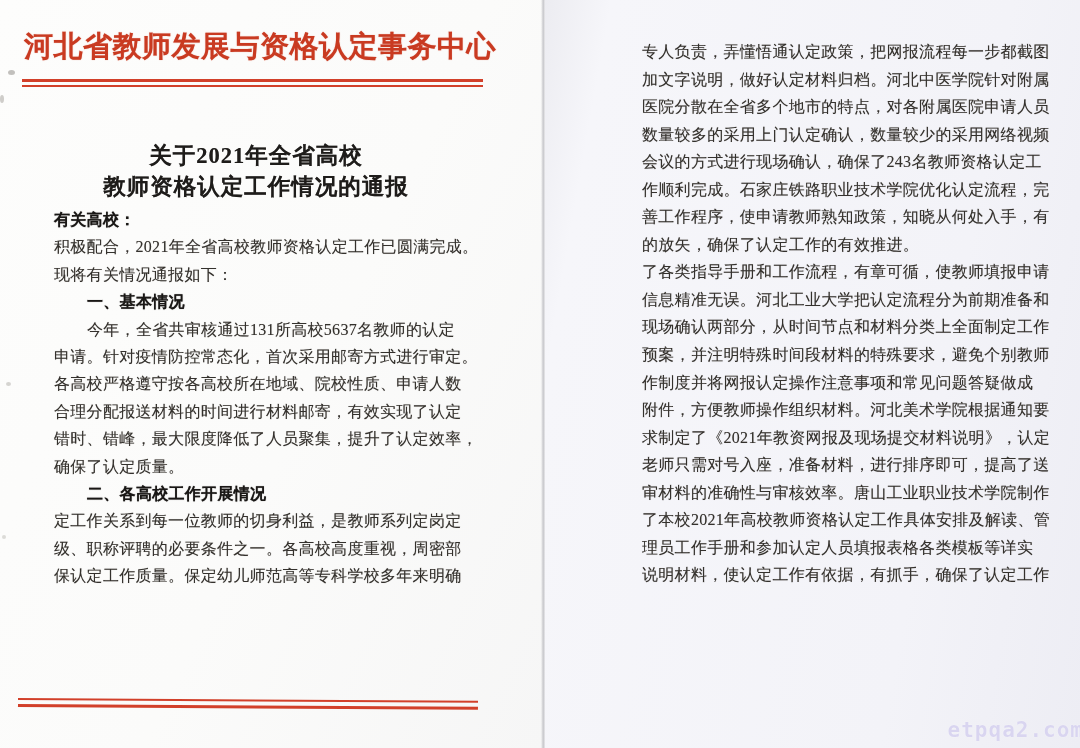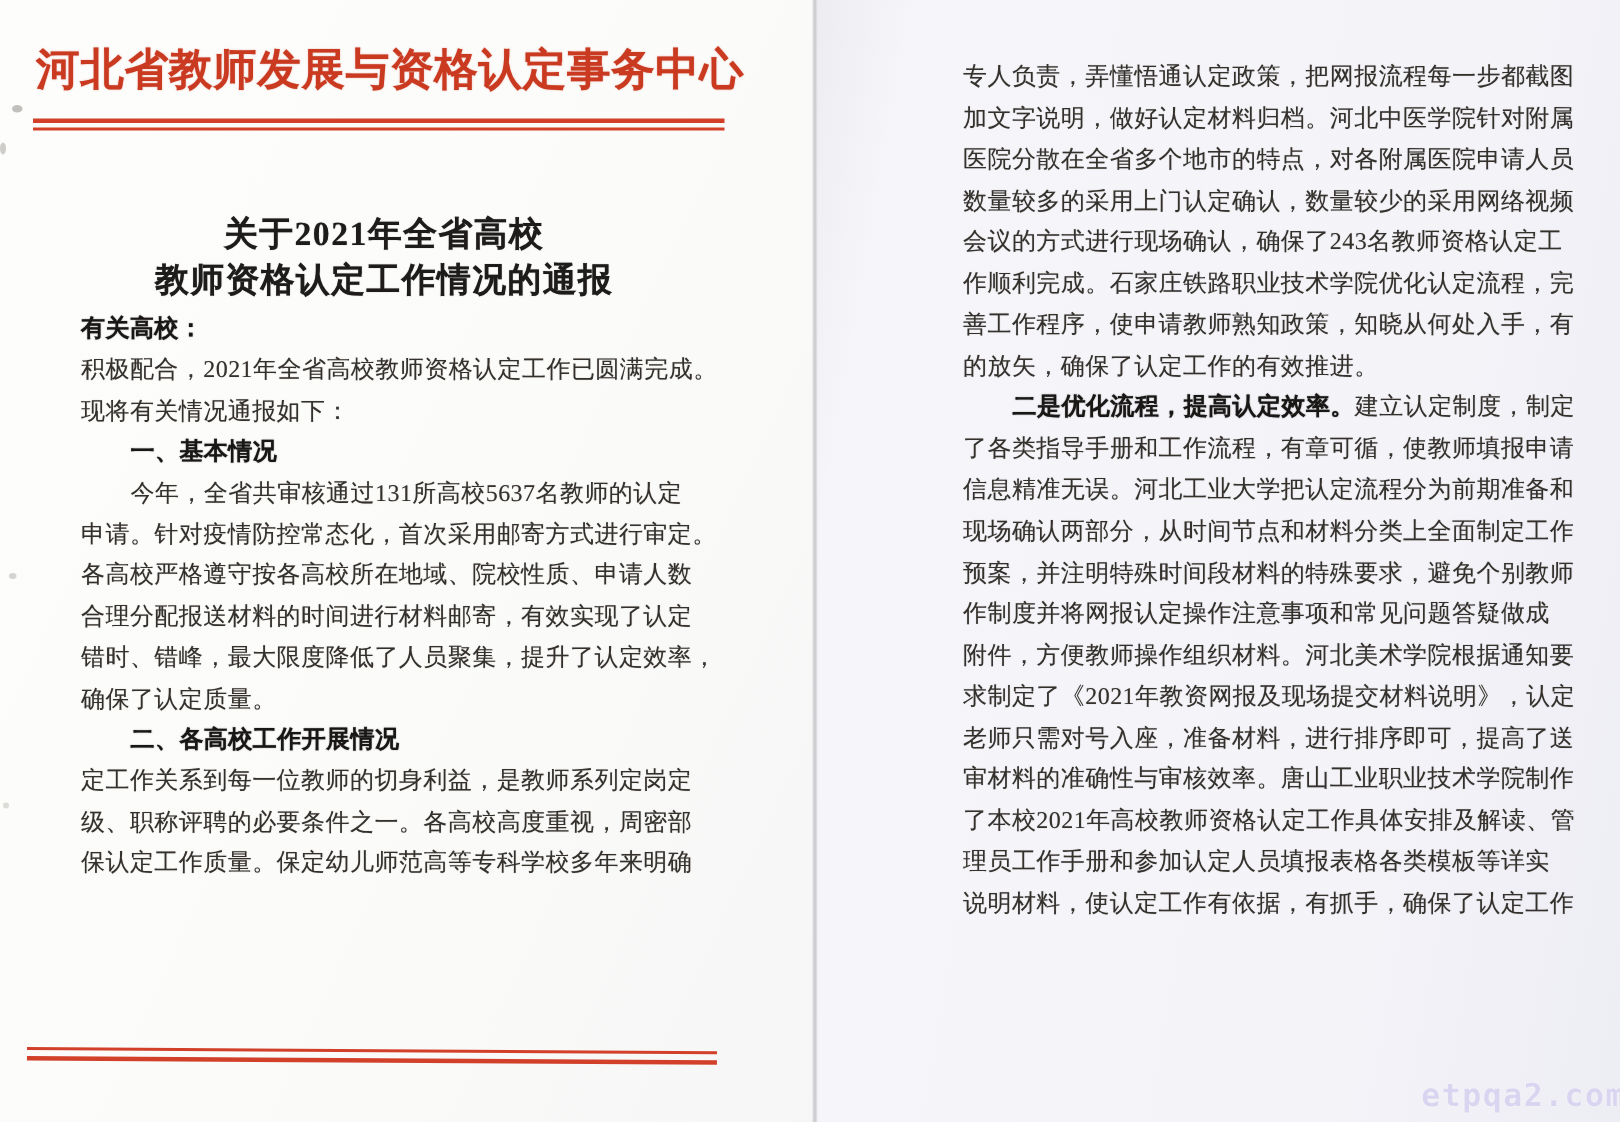--- a/index.html
+++ b/index.html
@@ -137,21 +137,20 @@
   <div class="page-right">
     <div class="body-block body-right">
         <div class="tline"><span class="seg">专人负责，弄懂悟通认定政策，把网报流程每一步都截图</span></div>
         <div class="tline"><span class="seg">加文字说明，做好认定材料归档。河北中医学院针对附属</span></div>
         <div class="tline"><span class="seg">医院分散在全省多个地市的特点，对各附属医院申请人员</span></div>
         <div class="tline"><span class="seg">数量较多的采用上门认定确认，数量较少的采用网络视频</span></div>
         <div class="tline"><span class="seg">会议的方式进行现场确认，确保了243名教师资格认定工</span></div>
         <div class="tline"><span class="seg">作顺利完成。石家庄铁路职业技术学院优化认定流程，完</span></div>
         <div class="tline"><span class="seg">善工作程序，使申请教师熟知政策，知晓从何处入手，有</span></div>
         <div class="tline"><span class="seg">的放矢，确保了认定工作的有效推进。</span></div>
-        <div class="tline ind2"><span class="seg bold">二是优化流程，提高认定效率。</span><span class="seg">建立认定制度，制定</span></div>
         <div class="tline"><span class="seg">了各类指导手册和工作流程，有章可循，使教师填报申请</span></div>
         <div class="tline"><span class="seg">信息精准无误。河北工业大学把认定流程分为前期准备和</span></div>
         <div class="tline"><span class="seg">现场确认两部分，从时间节点和材料分类上全面制定工作</span></div>
         <div class="tline"><span class="seg">预案，并注明特殊时间段材料的特殊要求，避免个别教师</span></div>
         <div class="tline"><span class="seg">作制度并将网报认定操作注意事项和常见问题答疑做成</span></div>
         <div class="tline"><span class="seg">附件，方便教师操作组织材料。河北美术学院根据通知要</span></div>
         <div class="tline"><span class="seg">求制定了《2021年教资网报及现场提交材料说明》，认定</span></div>
         <div class="tline"><span class="seg">老师只需对号入座，准备材料，进行排序即可，提高了送</span></div>
         <div class="tline"><span class="seg">审材料的准确性与审核效率。唐山工业职业技术学院制作</span></div>
         <div class="tline"><span class="seg">了本校2021年高校教师资格认定工作具体安排及解读、管</span></div>

